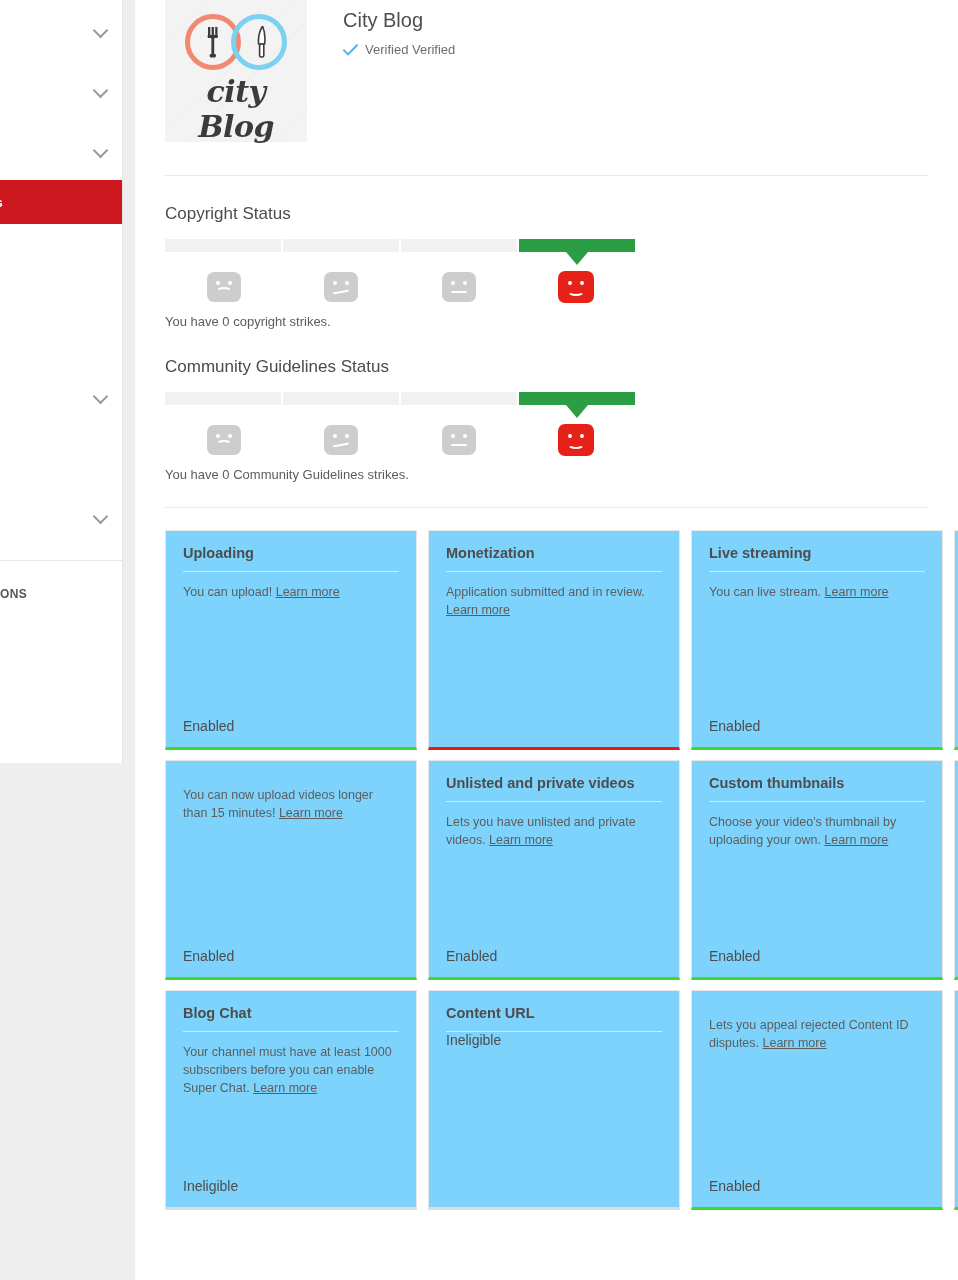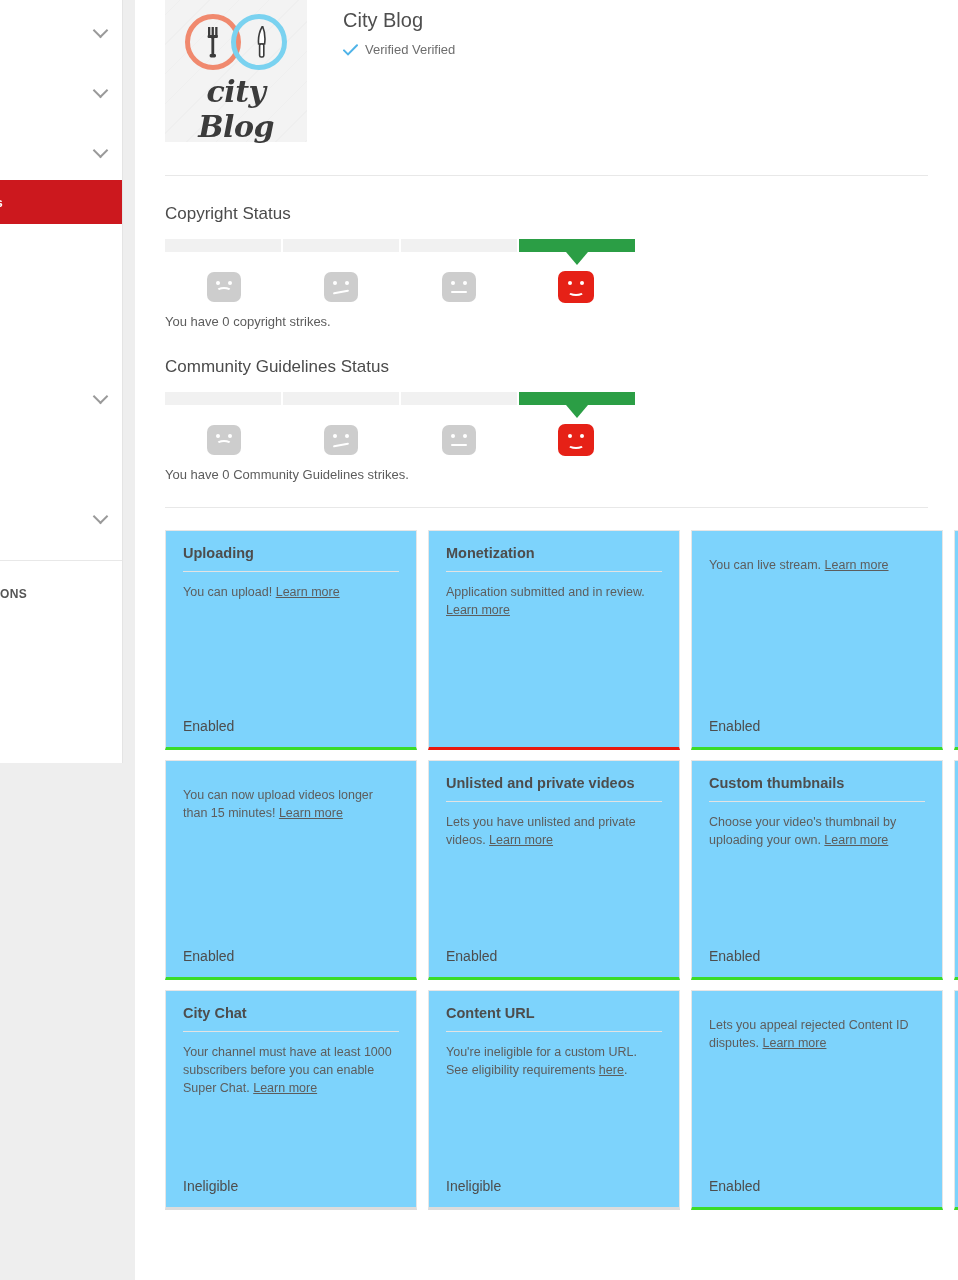--- a/index.html
+++ b/index.html
@@ -479,20 +479,21 @@
         <div class="card enabled">
           <div class="card-title">Uploading</div>
           <div class="card-desc">You can upload! <a>Learn more</a></div>
           <div class="card-status">Enabled</div>
         </div>
         <div class="card not-enabled">
           <div class="card-title">Monetization</div>
           <div class="card-desc">Application submitted and in review. <a>Learn more</a></div>
         </div>
         <div class="card enabled">
+          <div class="card-title">Live streaming</div>
           <div class="card-desc">You can live stream. <a>Learn more</a></div>
           <div class="card-status">Enabled</div>
         </div>
         <div class="card enabled"></div>
       </div>
       <div class="card-row">
         <div class="card enabled">
           <div class="card-desc">You can now upload videos longer than 15 minutes! <a>Learn more</a></div>
           <div class="card-status">Enabled</div>
         </div>
@@ -503,27 +504,26 @@
         </div>
         <div class="card enabled">
           <div class="card-title">Custom thumbnails</div>
           <div class="card-desc">Choose your video's thumbnail by uploading your own. <a>Learn more</a></div>
           <div class="card-status">Enabled</div>
         </div>
         <div class="card enabled"></div>
       </div>
       <div class="card-row">
         <div class="card ineligible">
-          <div class="card-title">City Chat</div>
+          <div class="card-title">Blog Chat</div>
           <div class="card-desc">Your channel must have at least 1000 subscribers before you can enable Super Chat. <a>Learn more</a></div>
           <div class="card-status">Ineligible</div>
         </div>
         <div class="card ineligible">
           <div class="card-title">Content URL</div>
-          <div class="card-desc">You're ineligible for a custom URL. See eligibility requirements <a>here</a>.</div>
           <div class="card-status">Ineligible</div>
         </div>
         <div class="card enabled">
           <div class="card-desc">Lets you appeal rejected Content ID disputes. <a>Learn more</a></div>
           <div class="card-status">Enabled</div>
         </div>
         <div class="card enabled"></div>
       </div>
     </div>
 </div>

